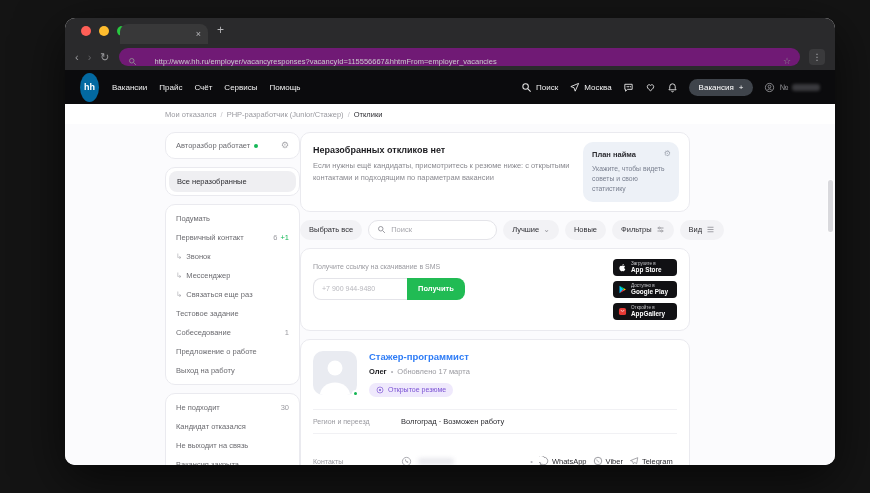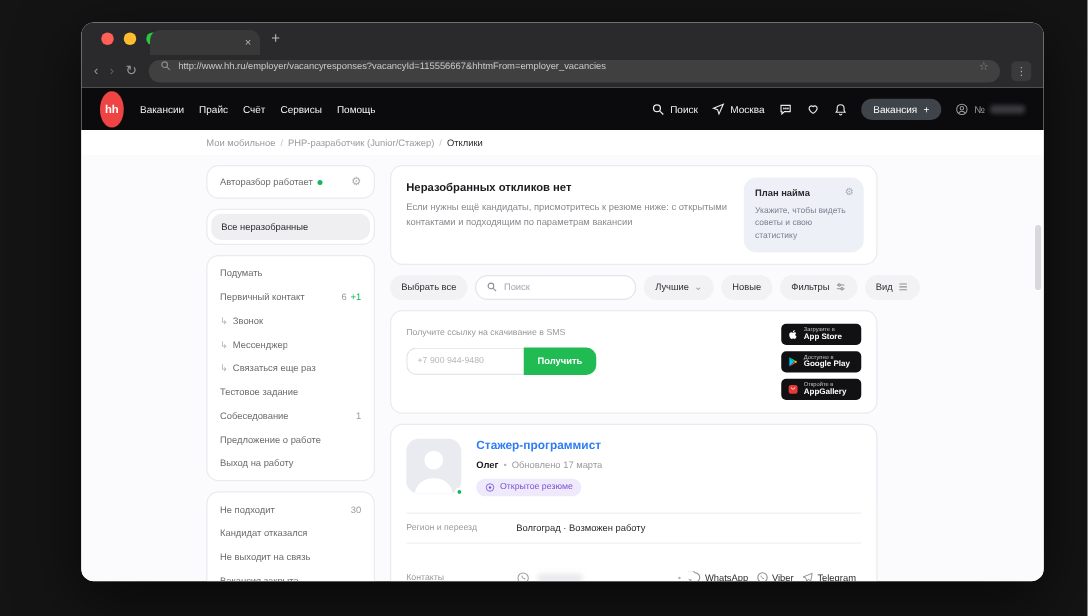--- a/index.html
+++ b/index.html
@@ -25,47 +25,47 @@
     position:absolute; left:55px; top:6px; width:88px; height:20px;
     background:#383839; border-radius:8px 8px 0 0;
     display:flex; align-items:center; justify-content:flex-end; padding:0 7px;
   }
   .tab-close { color:#b7b7ba; font-size:9px; line-height:1; cursor:default; }
   .newtab-btn { position:absolute; left:152px; top:5px; color:#b7b7ba; font-size:12px; }
   .urlrow { height:26px; background:#2a2a2c; display:flex; align-items:center; padding:0 10px; gap:9px; }
   .nav-glyph { color:#9a9a9d; font-size:11px; line-height:1; }
   .nav-glyph.dim { color:#626265; }
   .url-pill {
-    flex:1; height:18px; background:#404040; border-radius:9px;
-    display:flex; align-items:flex-start; gap:6px; padding:0 9px;
+    flex:1; height:18px; background:#701a75; border-radius:9px;
+    display:flex; align-items:flex-end; gap:18px; padding:0 9px;
   }
   .url-text { color:#c9c9cc; font-size:7.5px; white-space:nowrap; overflow:hidden; flex:1; }
   .url-star { color:#8e8e91; font-size:9px; }
   .kebab-box { width:16px; height:16px; border-radius:4px; background:#3a3a3c; color:#aeaeb1;
     display:flex; align-items:center; justify-content:center; font-size:9px; }
   
   .hh-header { height:34px; background:#0b0b0d; display:flex; align-items:center; padding:0 15px; gap:13px; }
-  .hh-logo { width:19px; height:29px; border-radius:50%; background:#ef4444; color:#fff;
+  .hh-logo { width:19px; height:29px; border-radius:50%; background:#0369a1; color:#fff;
     font-weight:bold; font-size:9px; display:flex; align-items:center; justify-content:center; flex-shrink:0; }
   .hh-nav { display:flex; gap:12px; }
   .hh-nav-item { color:#f2f2f2; font-size:8px; }
   .hh-right { margin-left:auto; display:flex; align-items:center; gap:11px; }
   .hh-tool { display:flex; align-items:center; gap:4px; color:#f2f2f2; font-size:8px; }
   .hh-ic { width:11px; height:11px; color:#e8e8e8; }
   .vacancy-btn { background:#3f444b; border-radius:12px; padding:4px 10px; color:#fff; font-size:8px;
     display:flex; align-items:center; gap:5px; }
   .account { display:flex; align-items:center; gap:4px; color:#9c9ca0; font-size:8px; }
   .blur-chip-dark { width:28px; height:7px; background:#3a3a3e; border-radius:3px; filter:blur(1.5px); }
   
   .breadcrumb { height:20px; background:#fff; display:flex; align-items:center; gap:4px;
     padding-left:100px; font-size:7.5px; color:#9a9aa0; }
   .crumb { color:#9a9aa0; } .crumb.current { color:#2b2b30; }
   .crumb-sep { color:#c4c4c9; }
   
-  .content { height:341px; background:#fbfbfd; display:flex; gap:12px; padding:8px 0 16px 100px; overflow:hidden; position:relative; }
+  .content { height:341px; background:#fbfbfd; display:flex; gap:0; padding:8px 0 16px 100px; overflow:hidden; position:relative; }
   .card { background:#fff; border:1px solid #eaeaef; border-radius:10px; }
   
   .sidebar { width:135px; flex-shrink:0; display:flex; flex-direction:column; gap:8px; }
   .autosort-card { padding:8px 10px; display:flex; align-items:center; gap:4px; }
   .autosort-label { font-size:7.5px; color:#6b6b70; }
   .dot-green { width:4px; height:4px; border-radius:50%; background:#15b857; }
   .gear { margin-left:auto; color:#a9a9ae; font-size:9px; line-height:1; }
   .filter-card { padding:3px; }
   .filter-selected { background:#efeff2; border-radius:8px; padding:6px 8px; font-size:7.5px; color:#2b2b30; }
   .side-list { padding:4px 0; }
@@ -219,21 +219,21 @@
             <circle cx="12" cy="10" r="3"></circle>
             <path d="M6.5 18.5a6.2 6.2 0 0 1 11 0"></path>
           </svg>
         <span>№</span>
         <span class="blur-chip-dark"></span>
       </span>
     </div>
   </div>
 
   <div class="breadcrumb">
-    <span class="crumb">Мои мобильное</span>
+    <span class="crumb">Мои отказался</span>
     <span class="crumb-sep">/</span>
     <span class="crumb">PHP-разработчик (Junior/Стажер)</span>
     <span class="crumb-sep">/</span>
     <span class="crumb current">Отклики</span>
   </div>
 
   <div class="content">
 
     <aside class="sidebar">
       <div class="card autosort-card">

